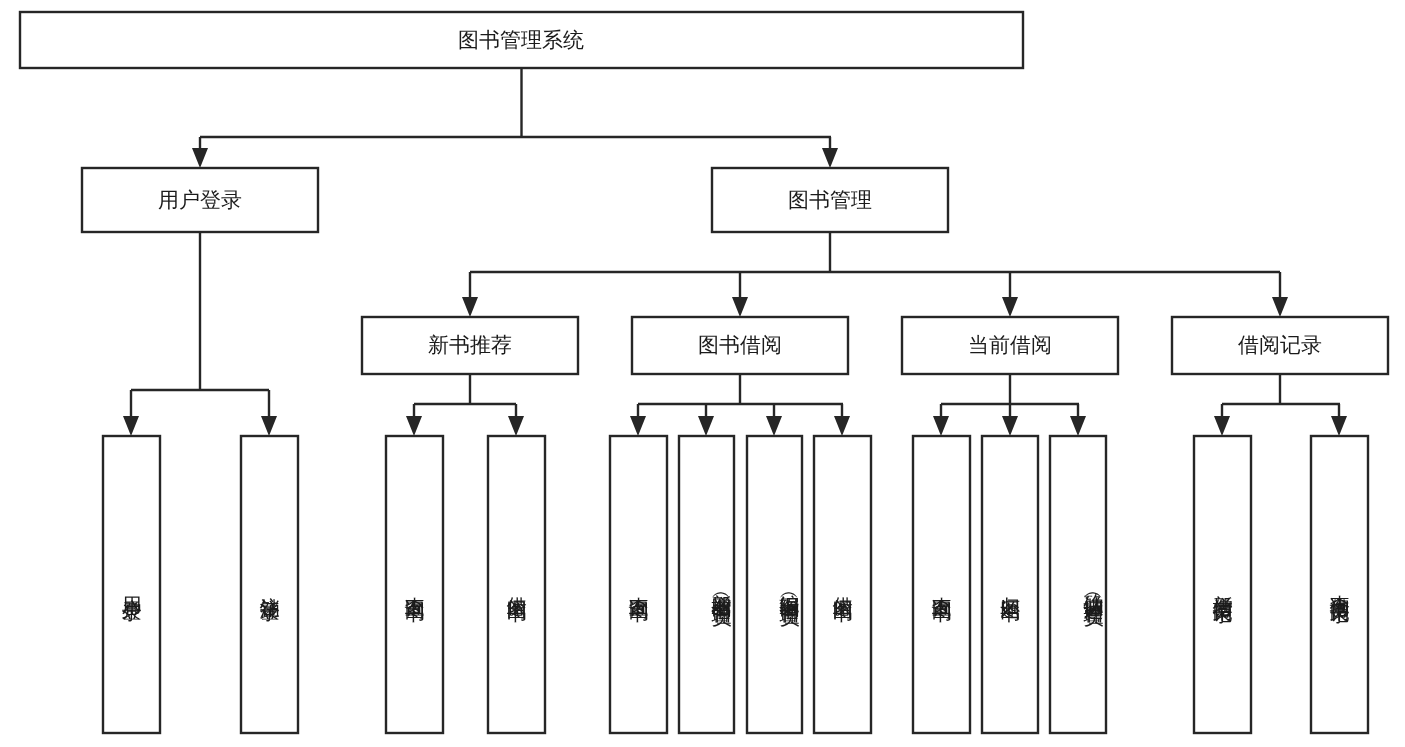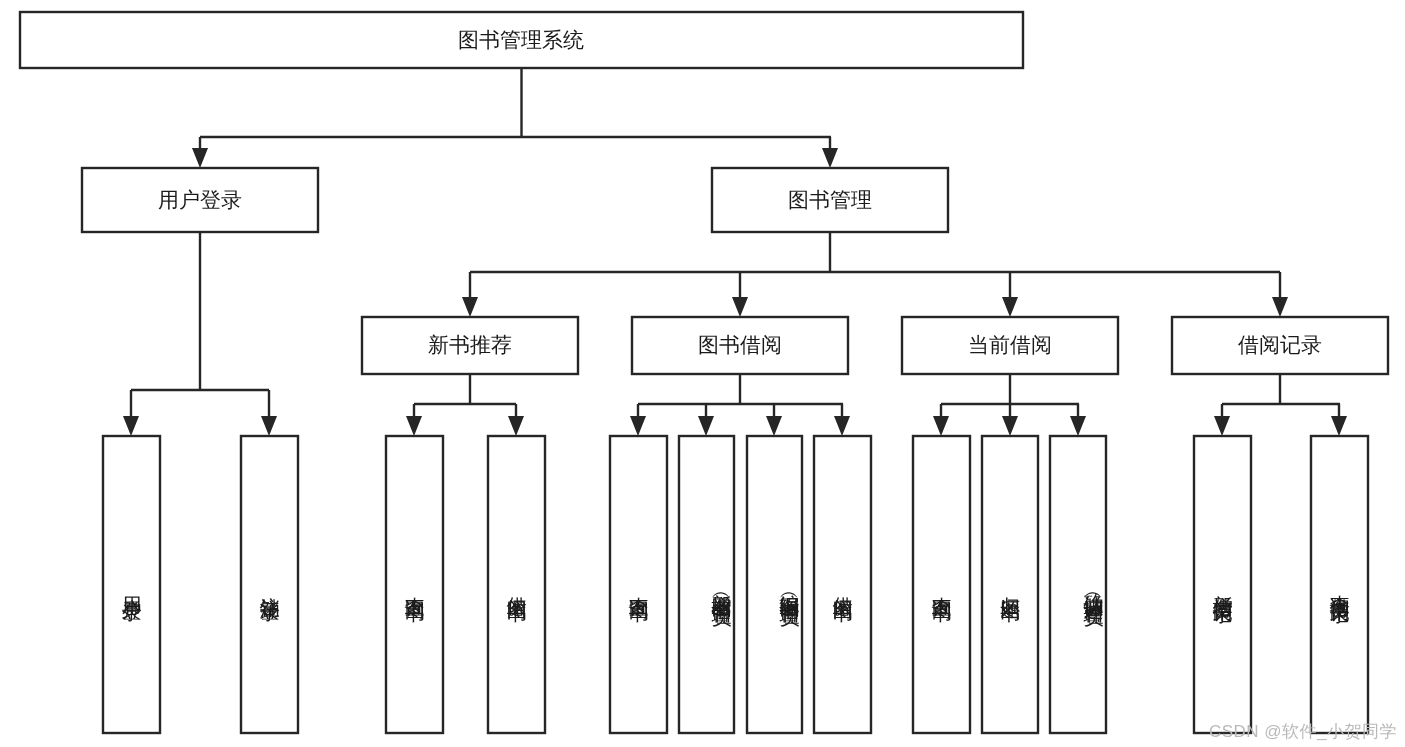--- a/index.html
+++ b/index.html
@@ -212,15 +212,14 @@
   <div class="vlabel" style="left:610px; top:436px; width:57px; height:297px;">查询图书</div>
   <div class="vlabel" style="left:679px; top:436px; width:55px; height:297px; align-items:flex-start; padding-top:4px; box-sizing:border-box;">新增图书（管理员）</div>
   <div class="vlabel" style="left:747px; top:436px; width:55px; height:297px; align-items:flex-start; padding-top:4px; box-sizing:border-box;">编辑图书（管理员）</div>
   <div class="vlabel" style="left:814px; top:436px; width:57px; height:297px;">借阅图书</div>
   <div class="vlabel" style="left:913px; top:436px; width:57px; height:297px;">查询图书</div>
   <div class="vlabel" style="left:982px; top:436px; width:56px; height:297px;">归还图书</div>
   <div class="vlabel" style="left:1050px; top:436px; width:56px; height:297px; align-items:flex-start; padding-top:4px; box-sizing:border-box;">确认归还（管理员）</div>
   <div class="vlabel" style="left:1194px; top:436px; width:57px; height:297px;">新增借阅记录</div>
   <div class="vlabel" style="left:1311px; top:436px; width:57px; height:297px;">查询借阅记录</div>
 
-  <div id="watermark">CSDN @软件_小贺同学</div>
 
 </div>
 
 </body></html>

